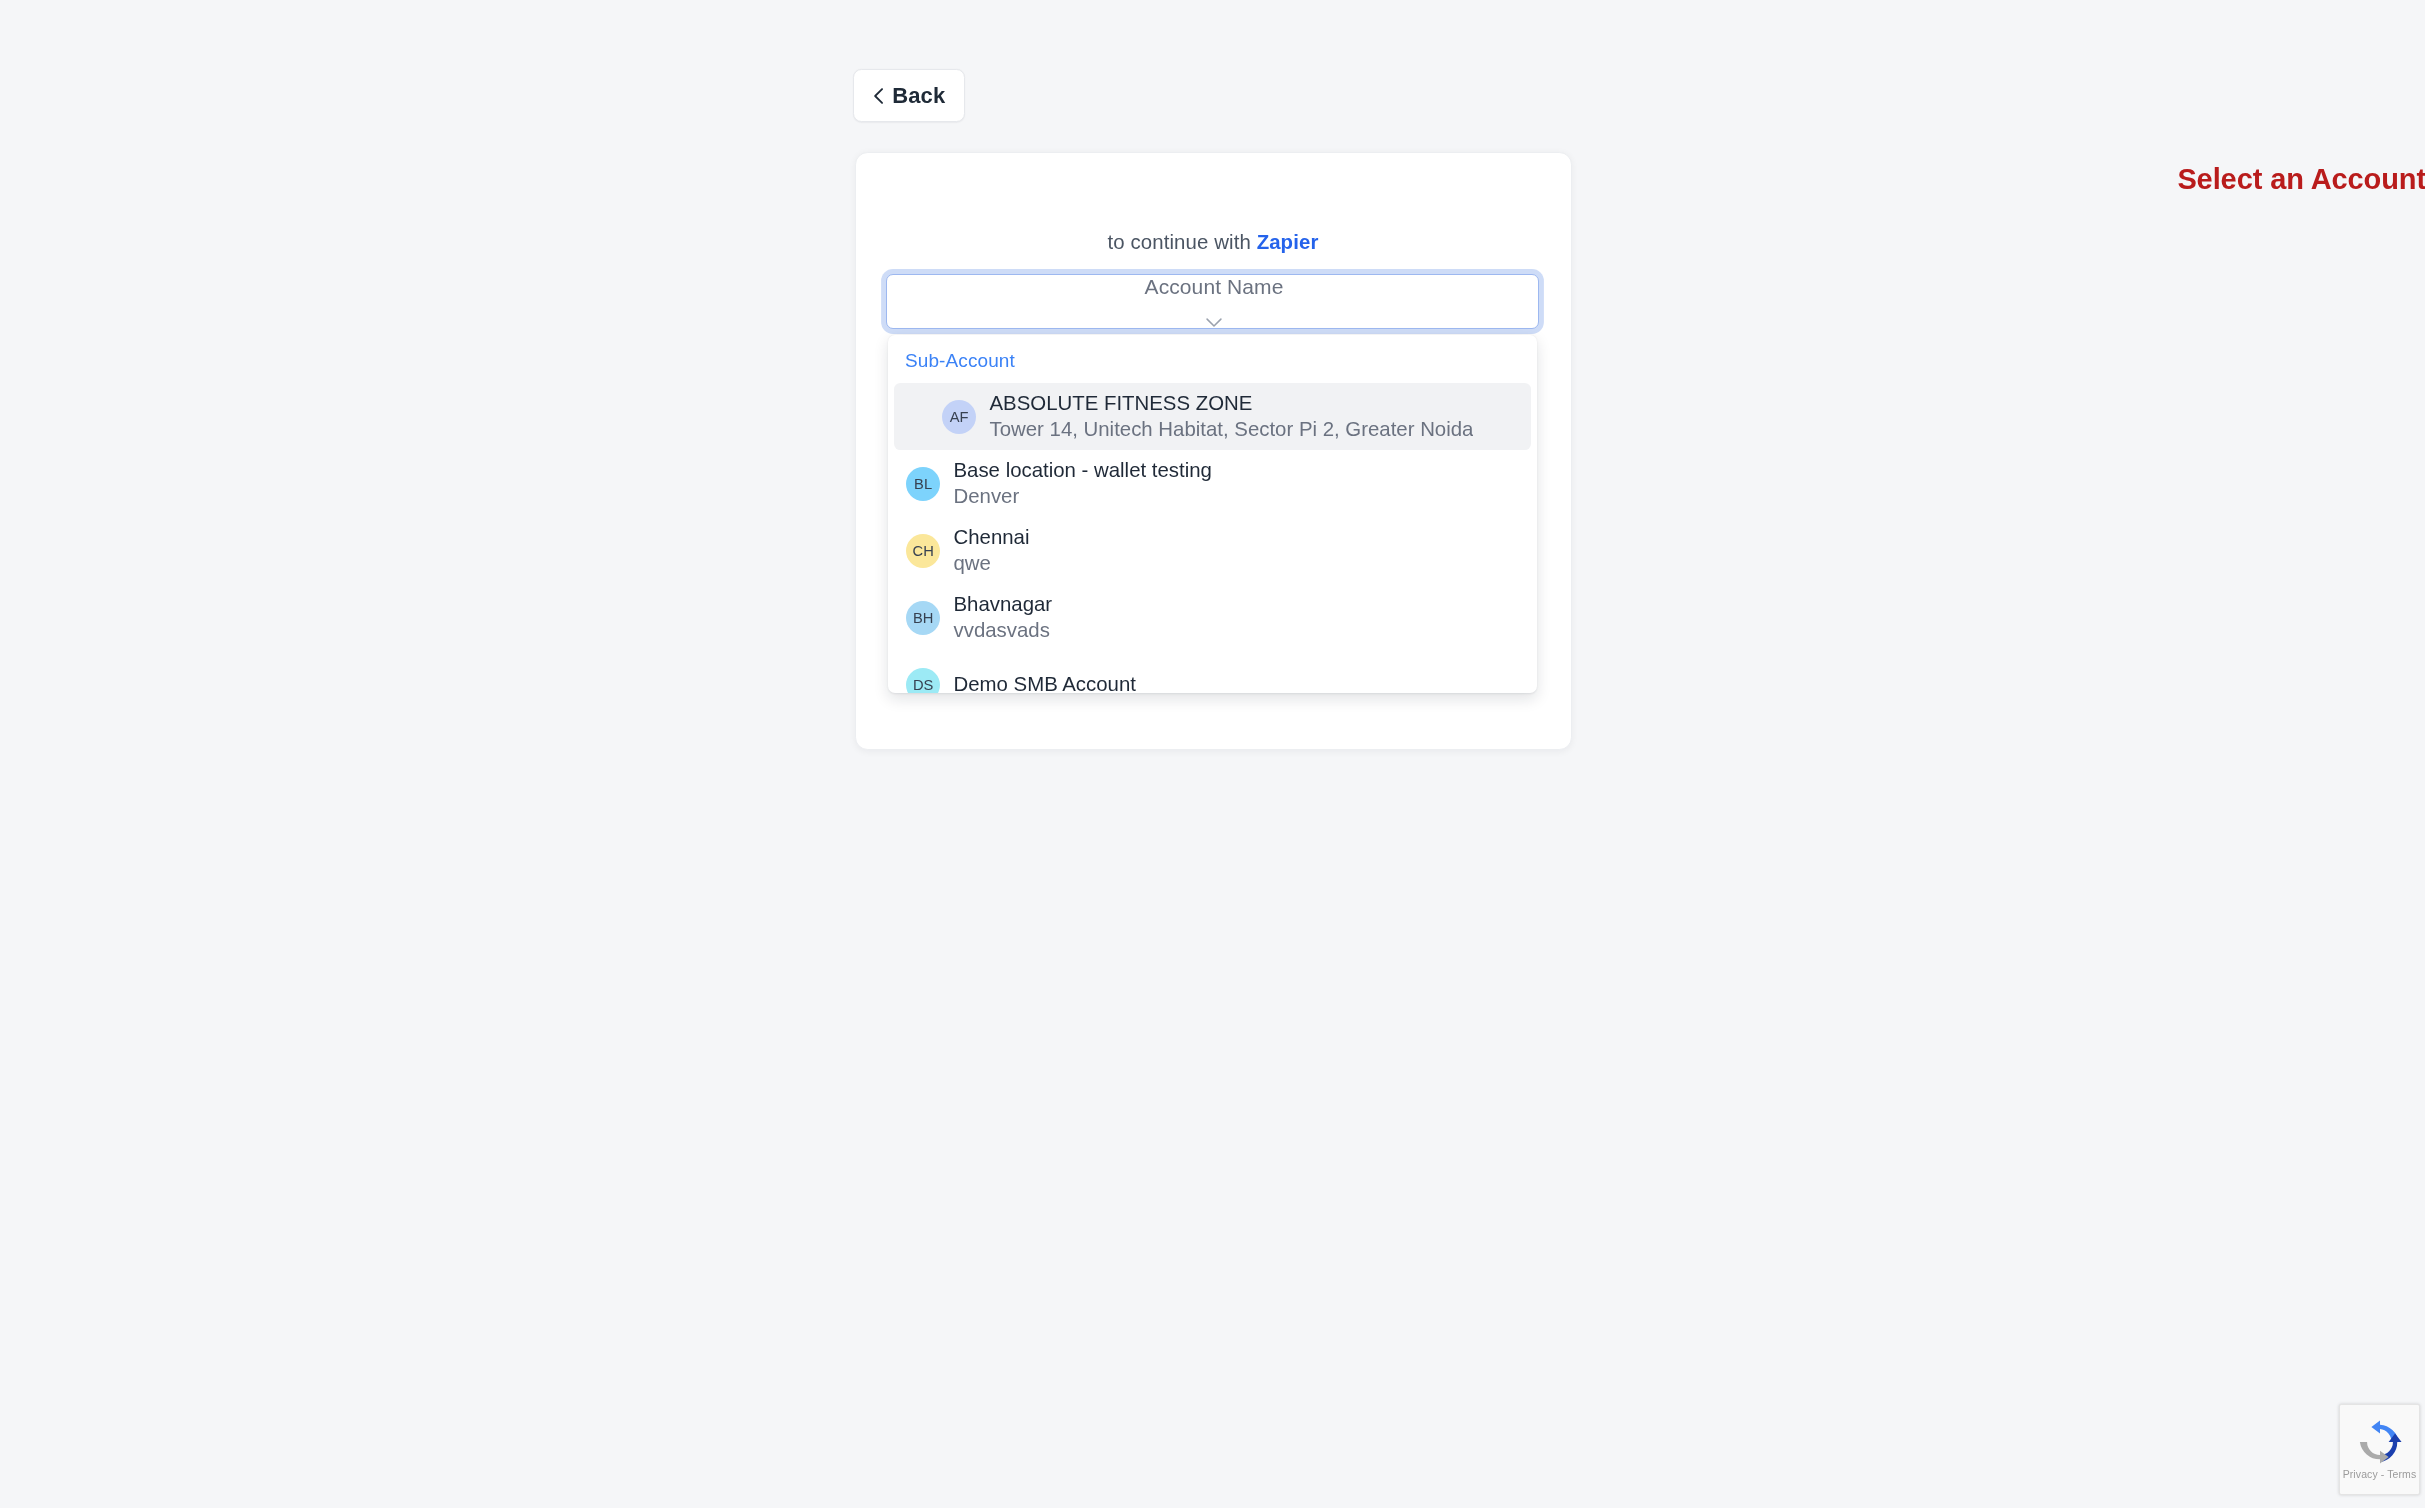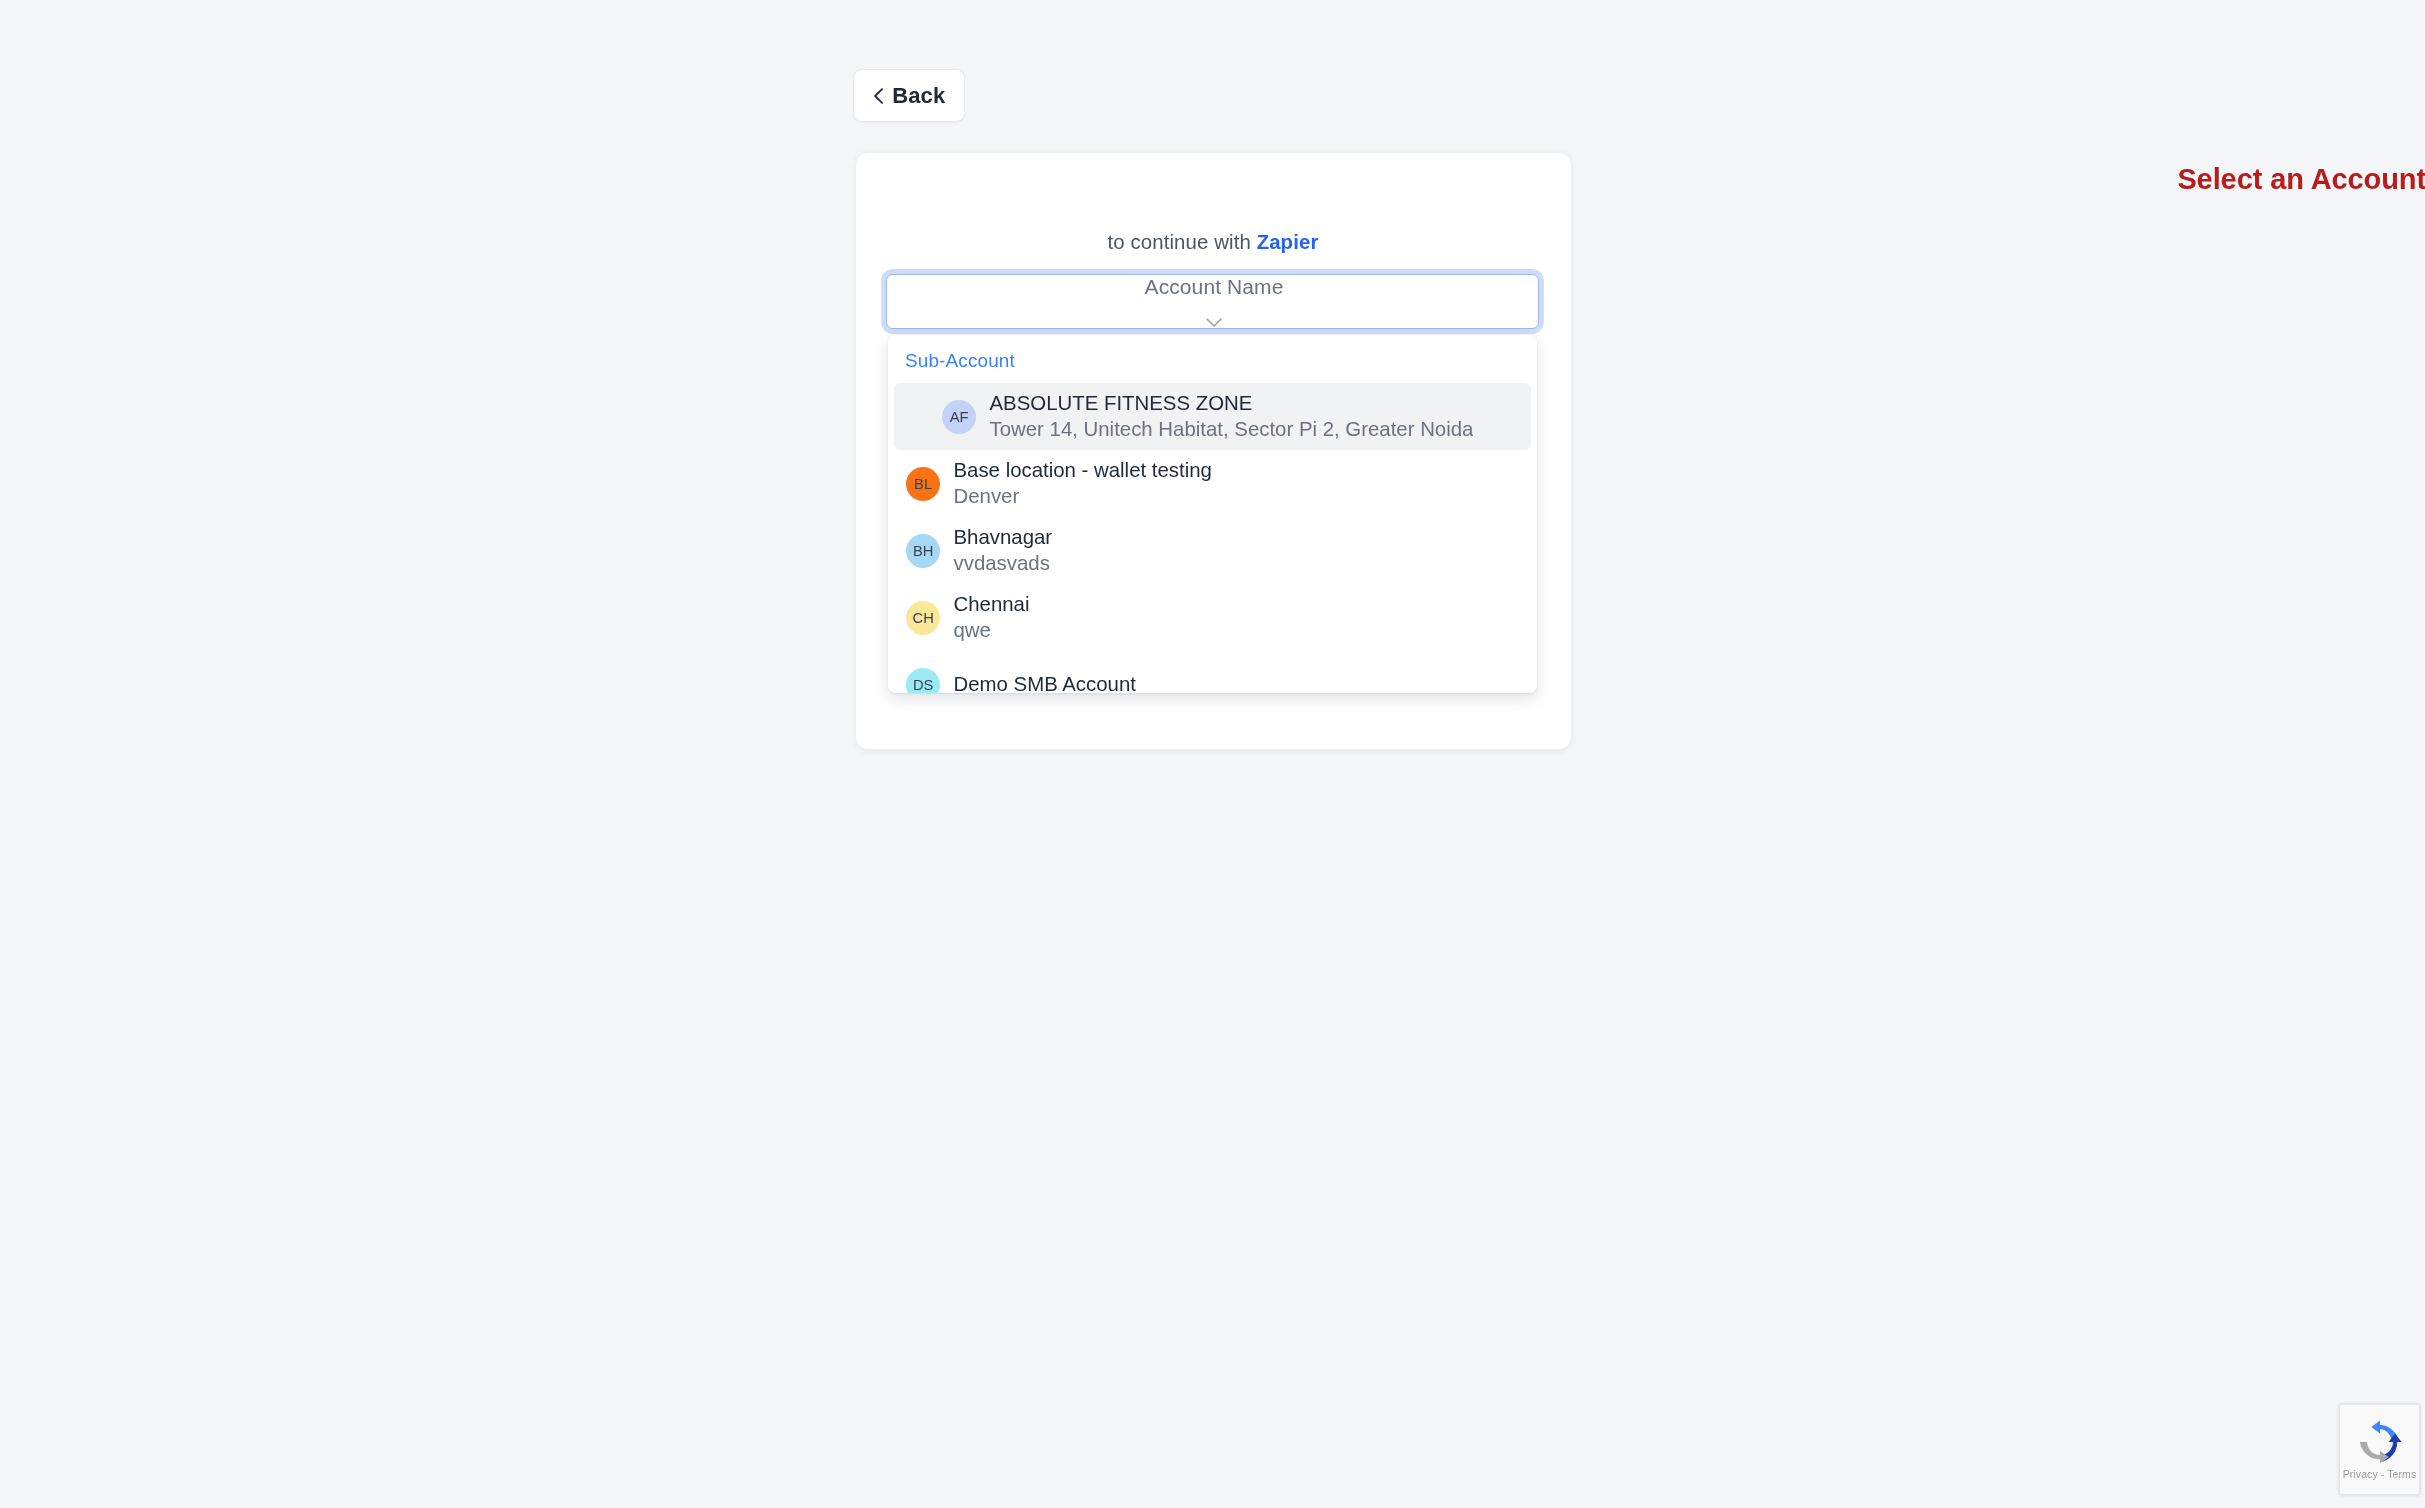--- a/index.html
+++ b/index.html
@@ -262,46 +262,46 @@
       <div class="avatar" style="background: rgb(195, 210, 247); margin-left: 36px;">
         <span>AF</span>
       </div>
       <div class="option-text">
         <span class="option-name">ABSOLUTE FITNESS ZONE</span>
         <span class="option-sub">Tower 14, Unitech Habitat, Sector Pi 2, Greater Noida</span>
       </div>
     </div>
 
     <div class="option">
-      <div class="avatar" style="background: #f97316;">
+      <div class="avatar" style="background: #7dd3fc;">
         <span>BL</span>
       </div>
       <div class="option-text">
         <span class="option-name">Base location - wallet testing</span>
         <span class="option-sub">Denver</span>
+      </div>
+    </div>
+
+    <div class="option">
+      <div class="avatar" style="background: rgb(251, 231, 154);">
+        <span>CH</span>
+      </div>
+      <div class="option-text">
+        <span class="option-name">Chennai</span>
+        <span class="option-sub">qwe</span>
       </div>
     </div>
 
     <div class="option">
       <div class="avatar" style="background: rgb(166, 216, 245);">
         <span>BH</span>
       </div>
       <div class="option-text">
         <span class="option-name">Bhavnagar</span>
         <span class="option-sub">vvdasvads</span>
-      </div>
-    </div>
-
-    <div class="option">
-      <div class="avatar" style="background: rgb(251, 231, 154);">
-        <span>CH</span>
-      </div>
-      <div class="option-text">
-        <span class="option-name">Chennai</span>
-        <span class="option-sub">qwe</span>
       </div>
     </div>
 
     <div class="option single">
       <div class="avatar" style="background: rgb(156, 234, 245);">
         <span>DS</span>
       </div>
       <div class="option-text">
         <span class="option-name">Demo SMB Account</span>
       </div>

